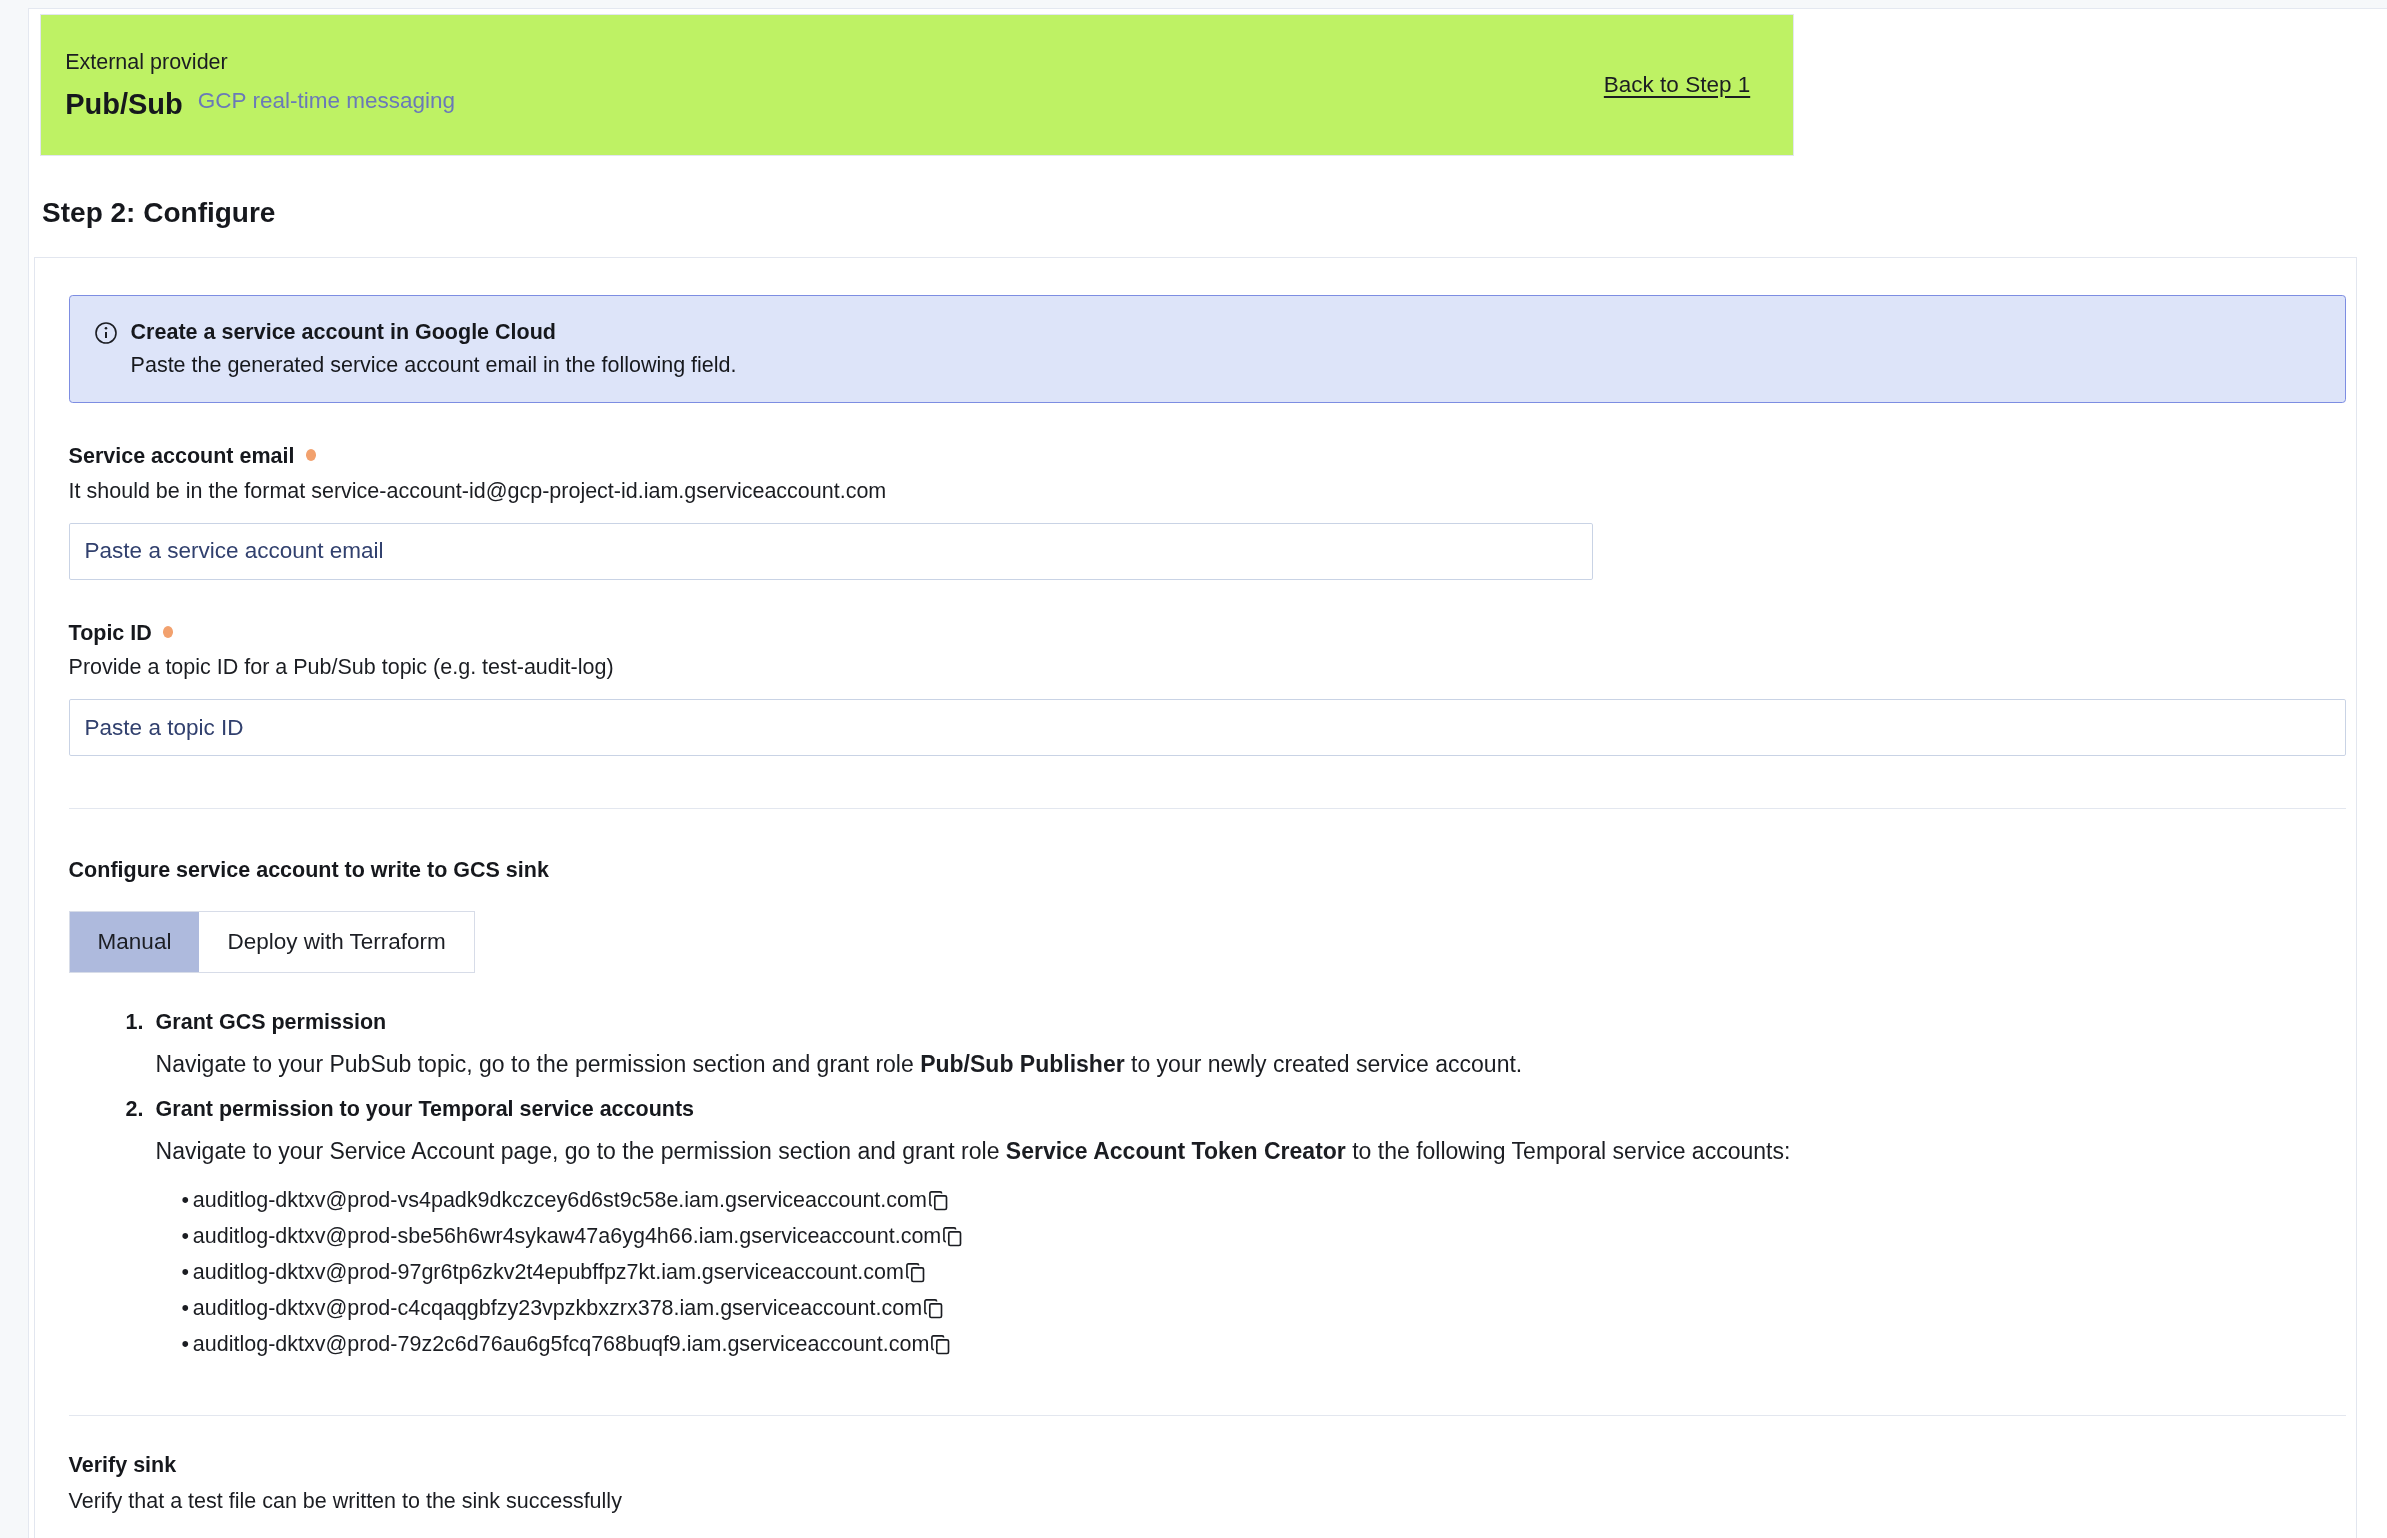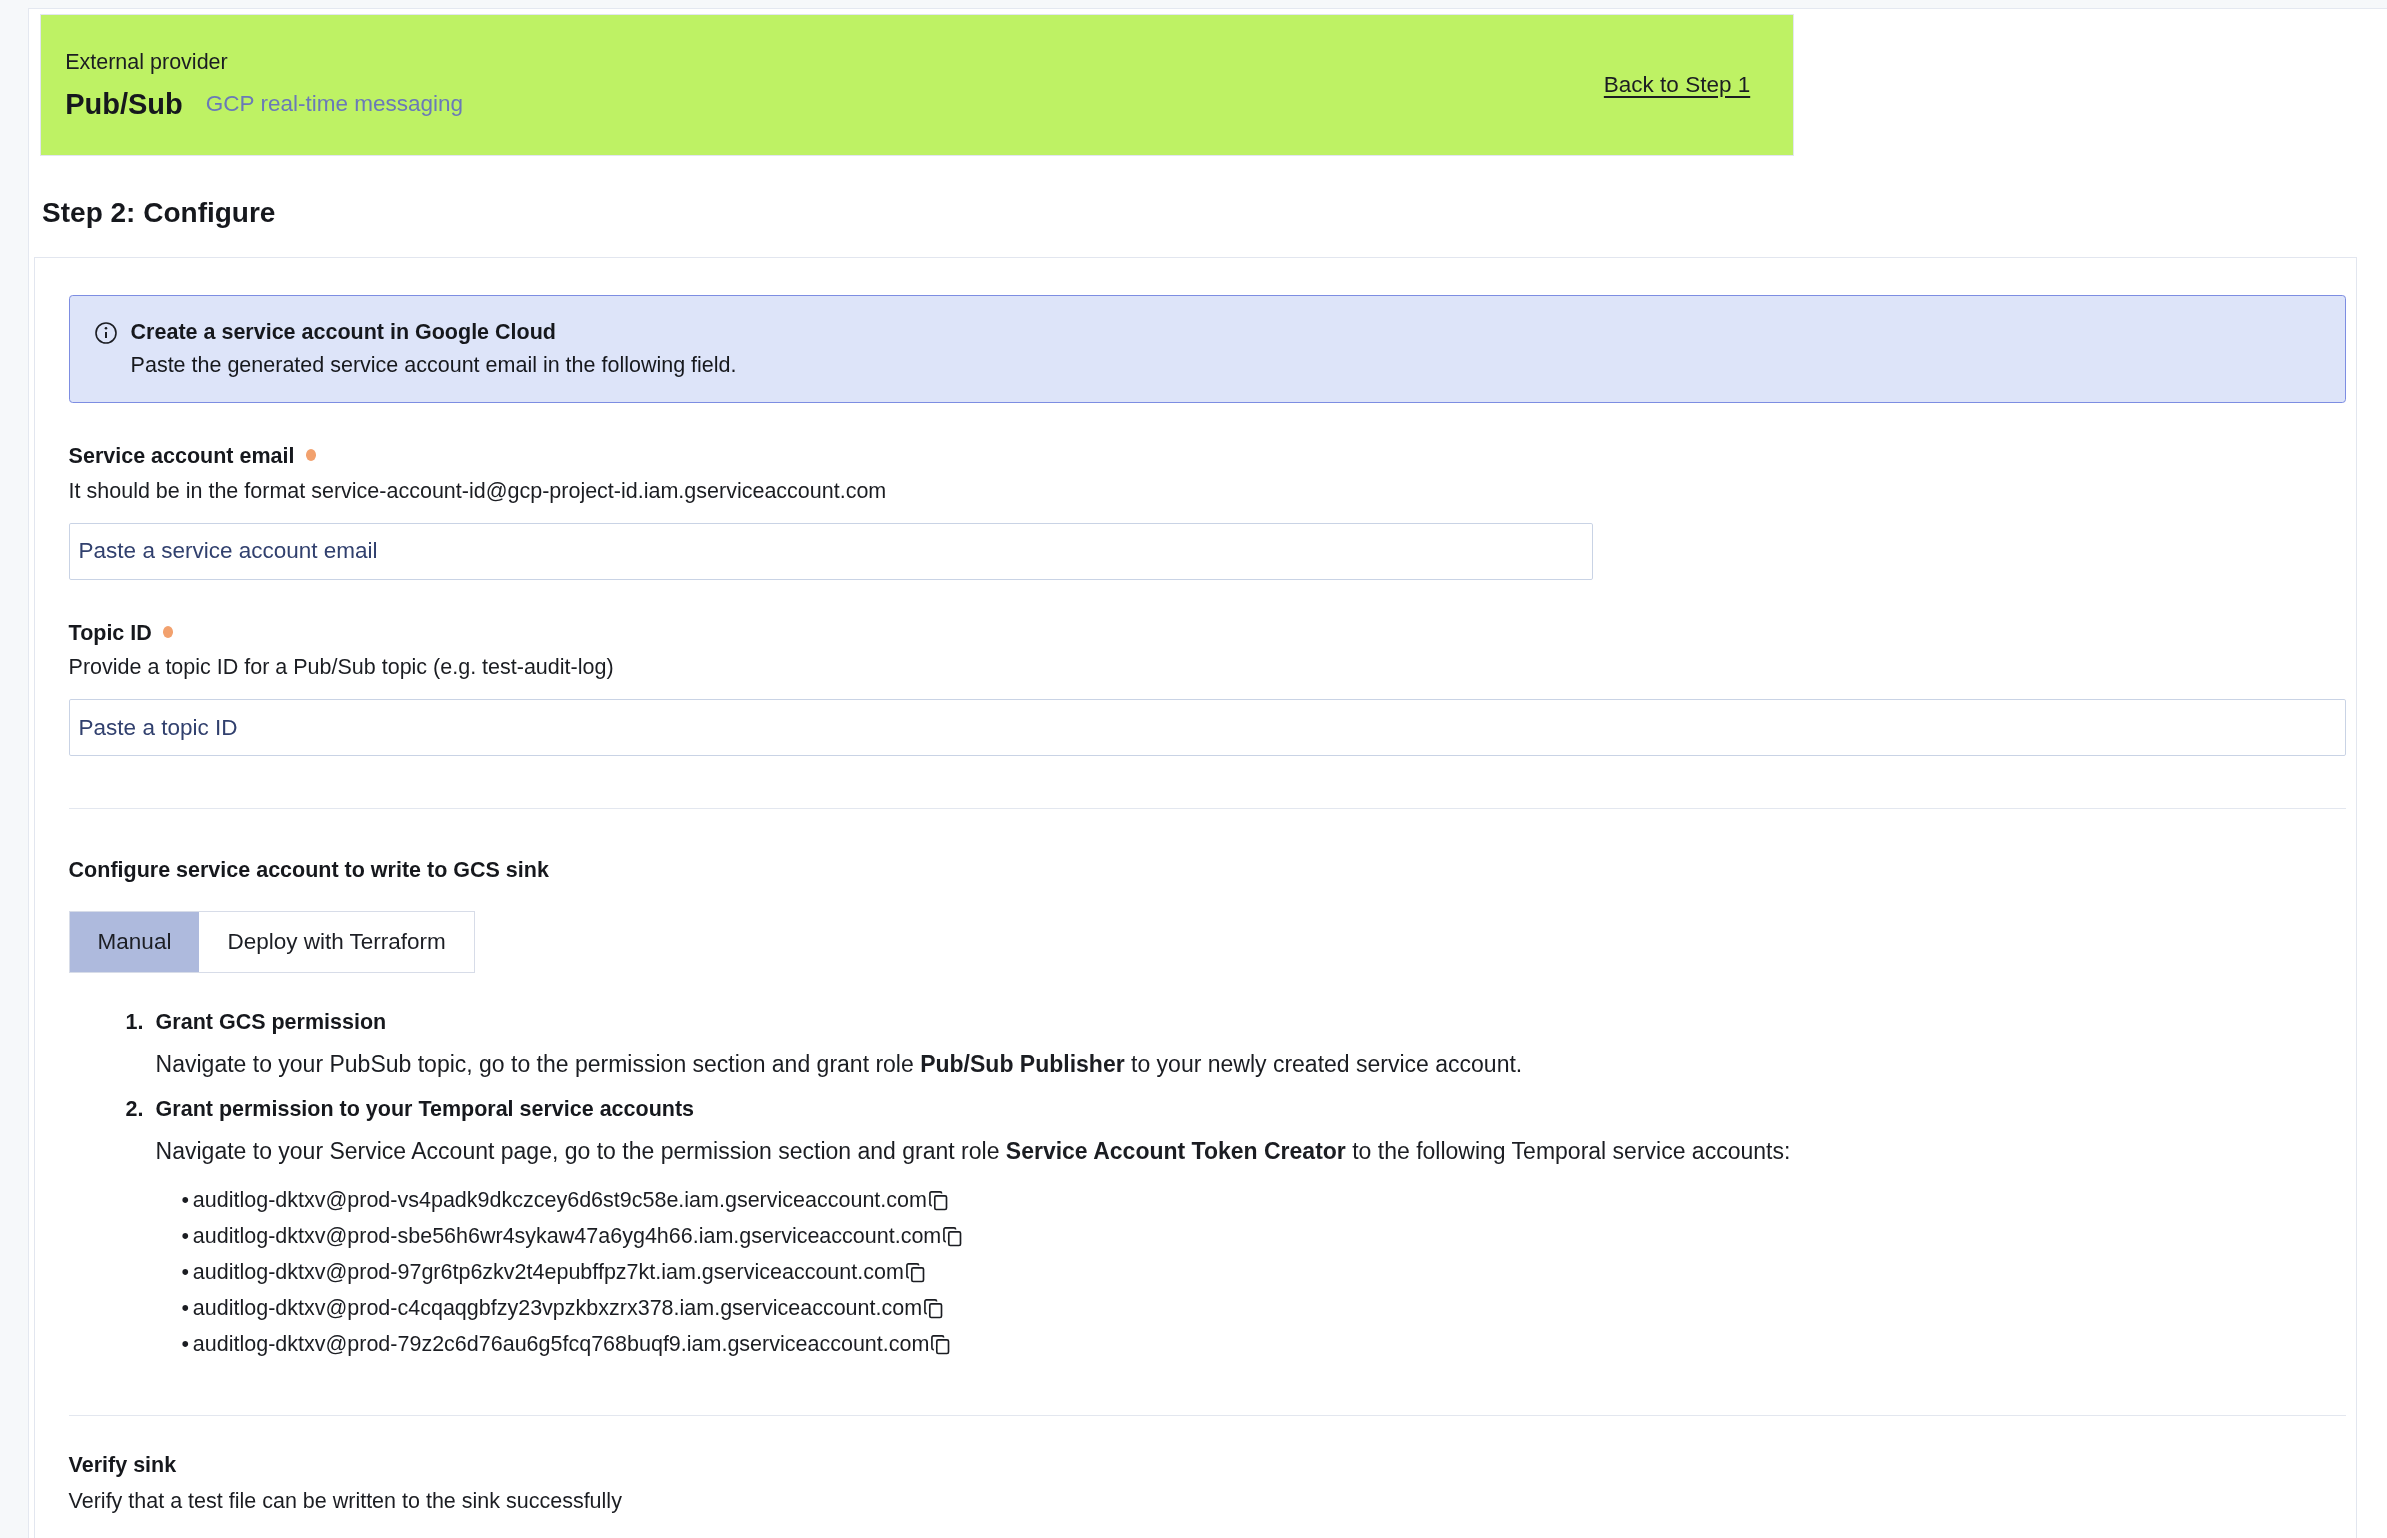--- a/index.html
+++ b/index.html
@@ -21,21 +21,21 @@
 
   
   .provider-card {
     width:1754px; height:142px;
     background:#bef264;
     border:0.9px solid #e2e6ef;
     display:flex; align-items:center; justify-content:space-between;
     padding:0 43px 0 24px;
   }
   .provider-eyebrow { font-size:21.5px; color:#1b1d22; margin-bottom:13px; }
-  .provider-name-row { display:flex; align-items:center; gap:23px; }
+  .provider-name-row { display:flex; align-items:flex-start; gap:15px; }
   .provider-name { font-size:29px; font-weight:700; color:#16181d; }
   .provider-desc { font-size:22.5px; color:#6a79b8; }
   .back-link {
     font-size:22.5px; font-weight:500; color:#1b1d22;
     text-decoration:underline; text-underline-offset:3.7px; cursor:pointer;
     white-space:nowrap;
   }
 
   
   .page-title {
@@ -76,21 +76,21 @@
   .text-input {
     display:block;
     margin-top:19px;
     height:57px;
     border:0.9px solid #c9d3e5;
     border-radius:1.9px;
     background:#fff;
     font-family:inherit;
     font-size:22.5px;
     color:#31406e;
-    padding:0 9px;
+    padding:0 15px;
     outline:none;
     width:100%;
   }
   .text-input::placeholder { color:#31406e; opacity:1; }
   .input-email { width:1524px; }
 
   .divider { border:none; border-top:0.9px solid #e3e7ef; margin:52px 0 0 0; }
 
   
   .config-heading { font-size:21.5px; font-weight:700; color:#16181d; margin-top:49px; }

